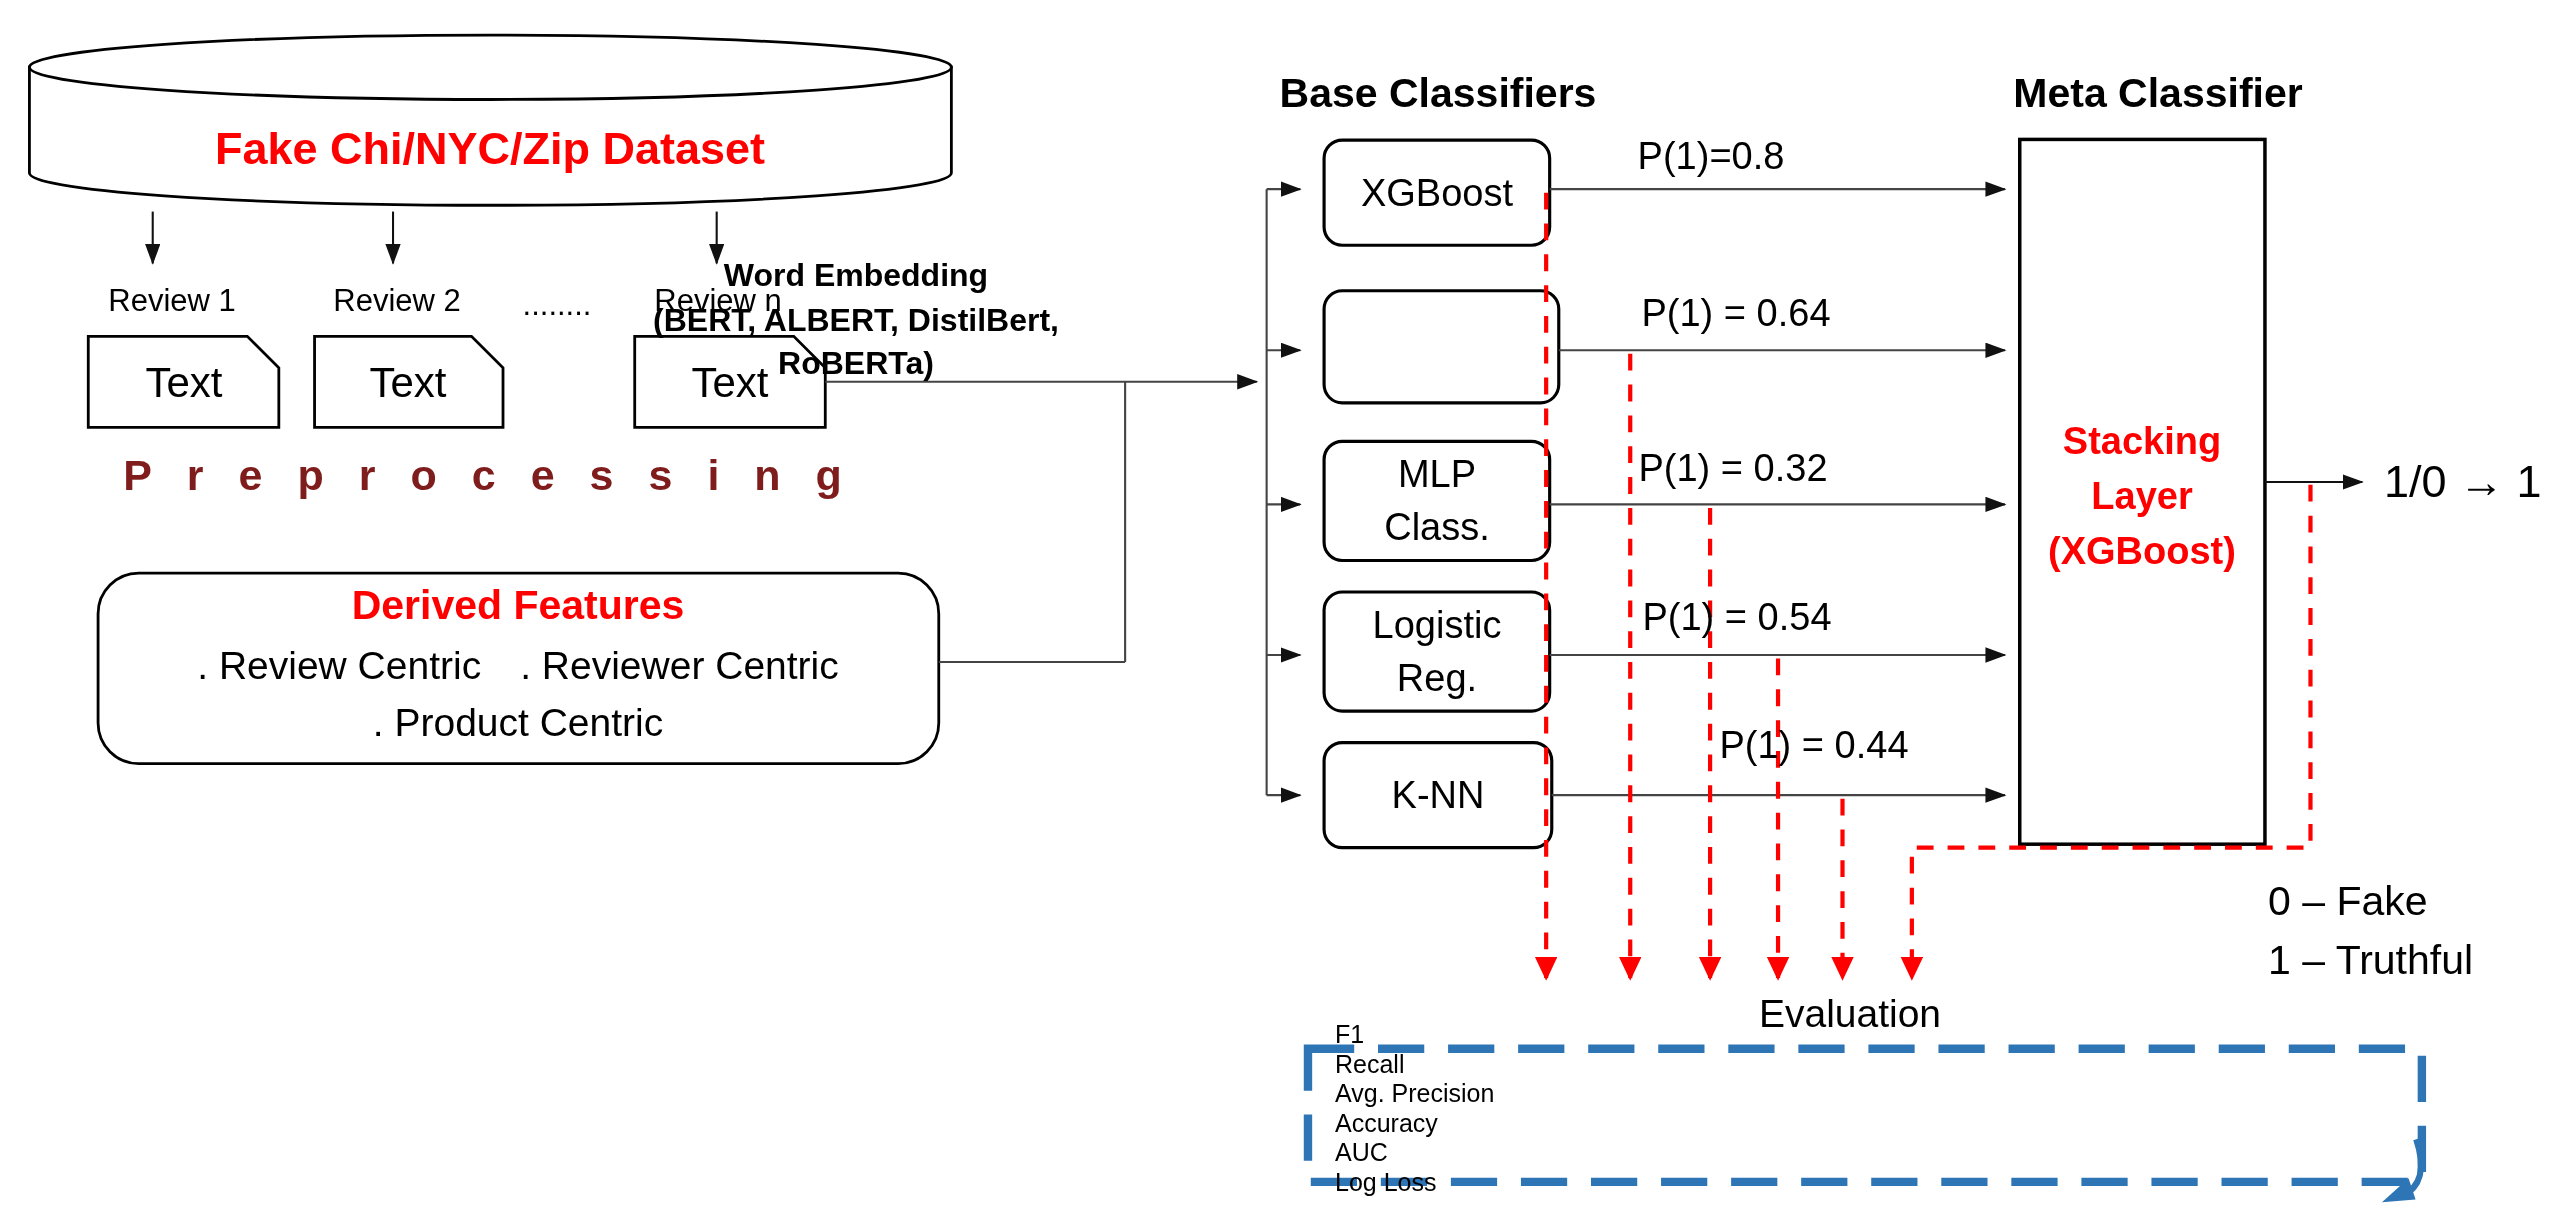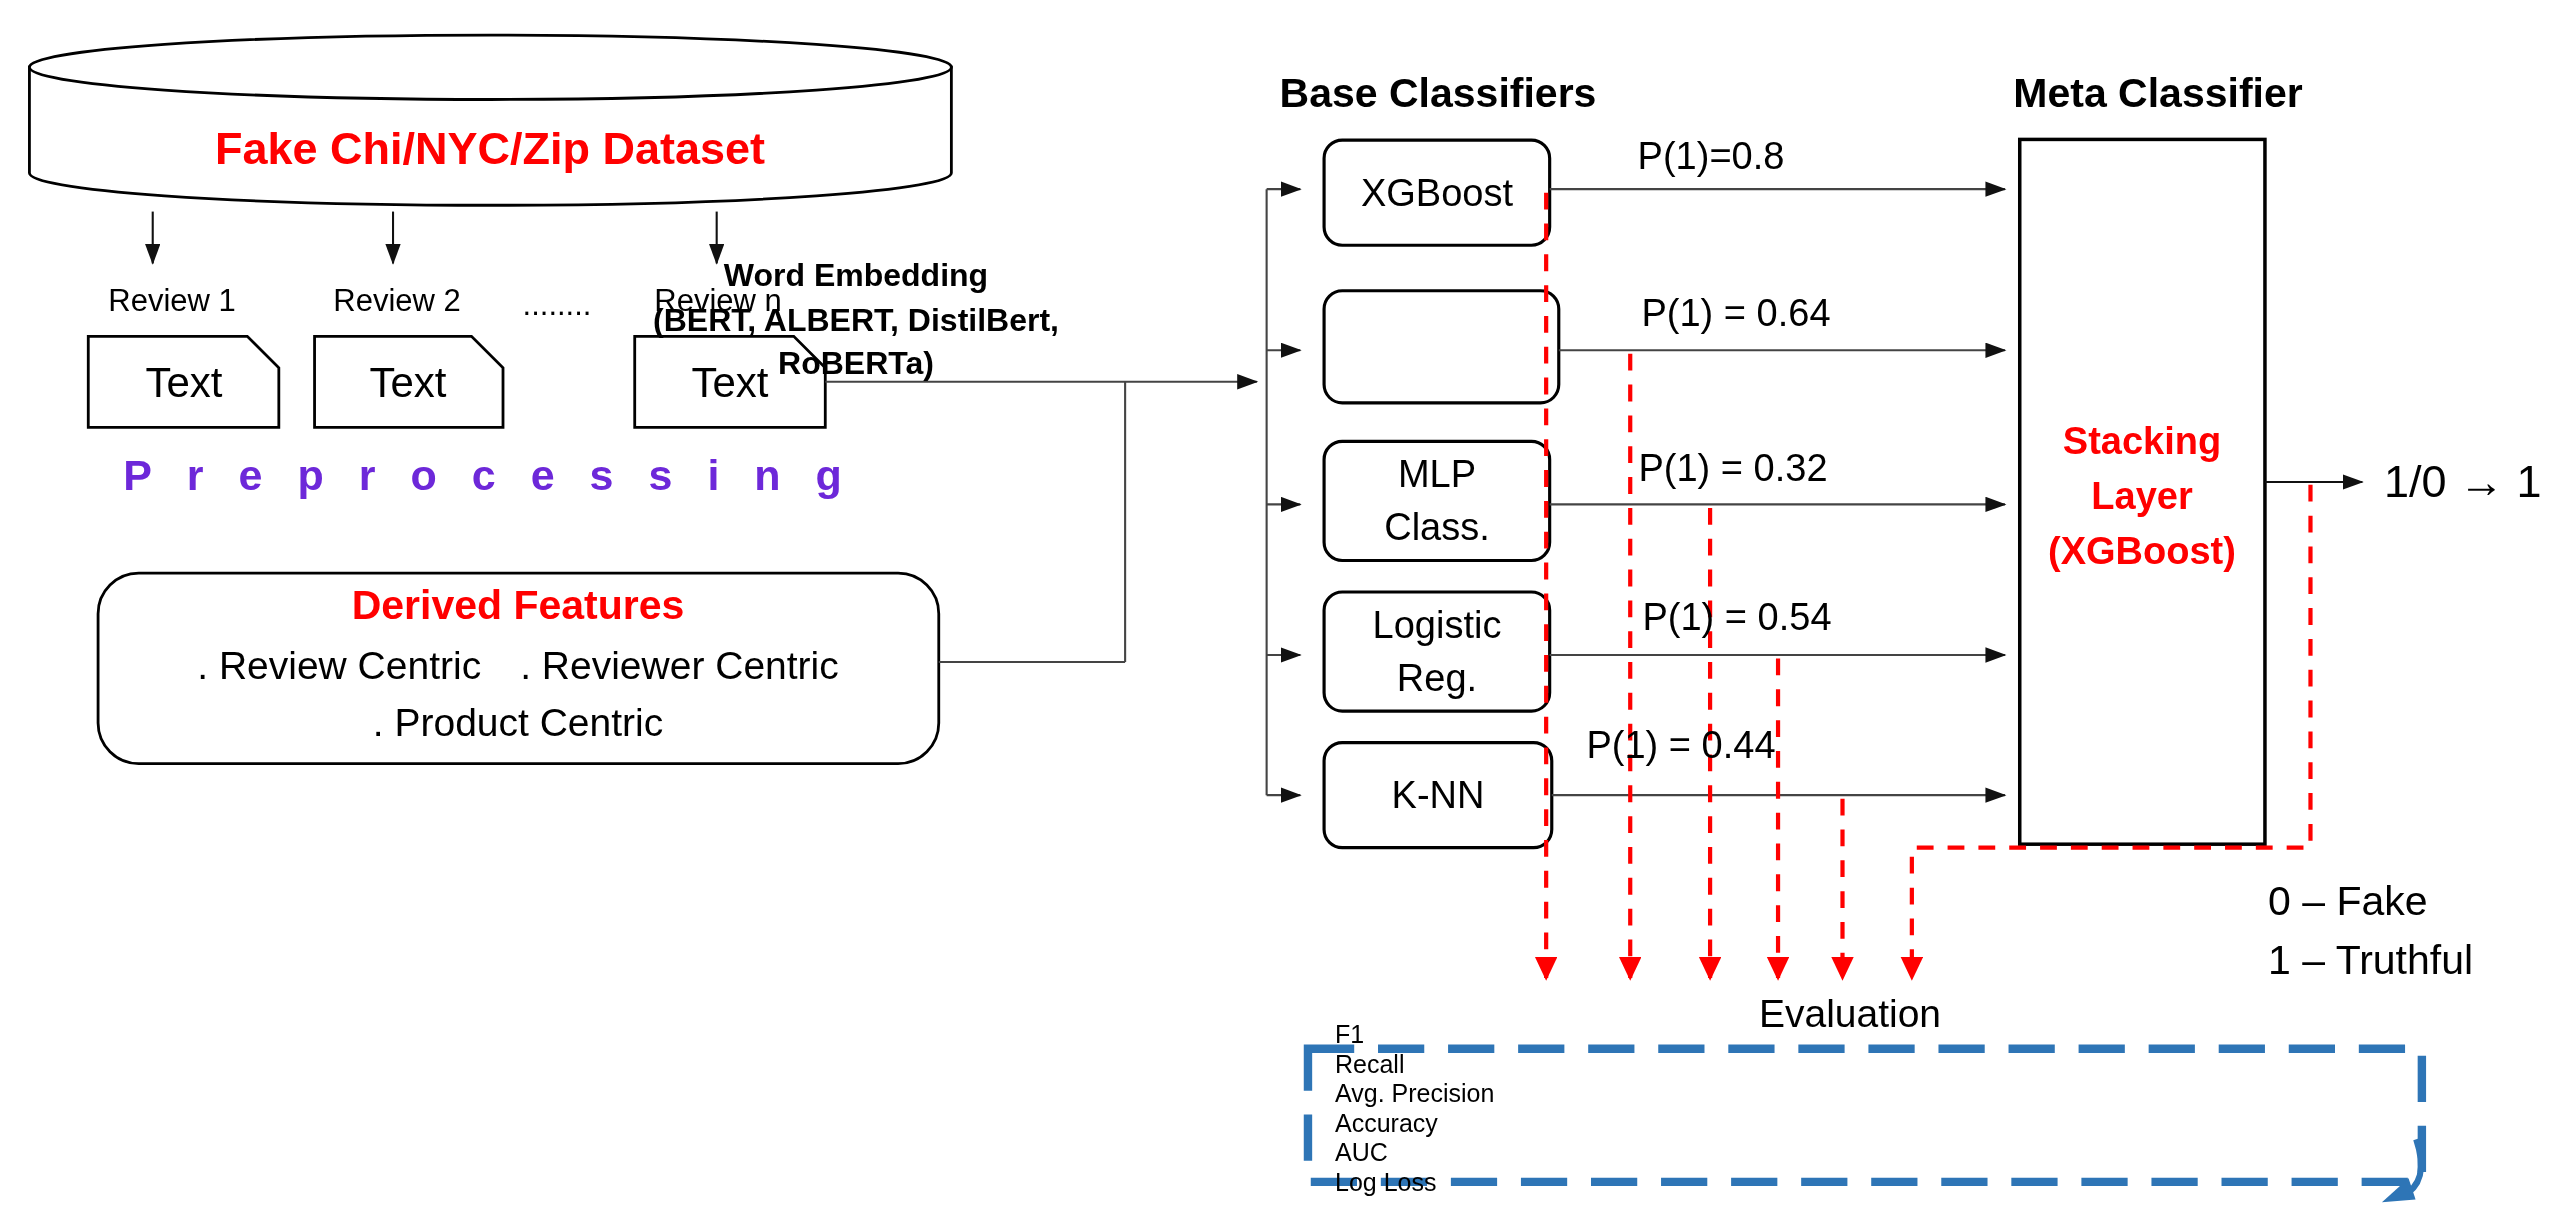--- a/index.html
+++ b/index.html
@@ -4,21 +4,21 @@
 <style>
   html,body{margin:0;padding:0;background:#fff;}
   .stage{position:relative;width:2576px;height:1212px;background:#fff;
          font-family:"Liberation Sans",sans-serif;color:#000;overflow:hidden;}
   svg{position:absolute;left:0;top:0;}
   .t{position:absolute;white-space:nowrap;line-height:1.18;}
   .c{transform:translate(-50%,-50%);text-align:center;}
   .vy{transform:translateY(-50%);}
   .red{color:#ff0000;font-weight:700;}
   .bold{font-weight:700;}
-  .navy{color:#6d28d9;}
+  .navy{color:#7f1d1d;}
   .flexrow{display:flex;}
 </style>
 </head>
 <body>
 
 <div class="stage">
 
   <svg width="2576" height="1212" viewBox="0 0 3677 1730">
     <defs>
       <marker id="mb" markerUnits="userSpaceOnUse" markerWidth="32" markerHeight="24" refX="28" refY="11" orient="auto">
@@ -117,21 +117,21 @@
   <div class="t c" style="left:1437px;top:652px;font-size:38px;line-height:53px;">
     <div>Logistic</div>
     <div>Reg.</div>
   </div>
   <div class="t c" style="left:1438px;top:795px;font-size:38px;">K-NN</div>
 
   <div class="t c" style="left:1711px;top:156px;font-size:38px;">P(1)=0.8</div>
   <div class="t c" style="left:1736px;top:313px;font-size:38px;">P(1) = 0.64</div>
   <div class="t c" style="left:1733px;top:468px;font-size:38px;">P(1) = 0.32</div>
   <div class="t c" style="left:1737px;top:617px;font-size:38px;">P(1) = 0.54</div>
-  <div class="t c" style="left:1681px;top:745px;font-size:38px;">P(1) = 0.44</div>
+  <div class="t c" style="left:1814px;top:745px;font-size:38px;">P(1) = 0.44</div>
 
   <div class="t c bold" style="left:2158px;top:93px;font-size:41px;">Meta Classifier</div>
   <div class="t c red" style="left:2142px;top:496px;font-size:38px;line-height:55px;">
     <div>Stacking</div>
     <div>Layer</div>
     <div>(XGBoost)</div>
   </div>
 
   <div class="t vy" style="left:2384px;top:482px;font-size:45px;">1/0 → 1</div>
   <div class="t vy" style="left:2268px;top:901px;font-size:41px;">0 – Fake</div>

